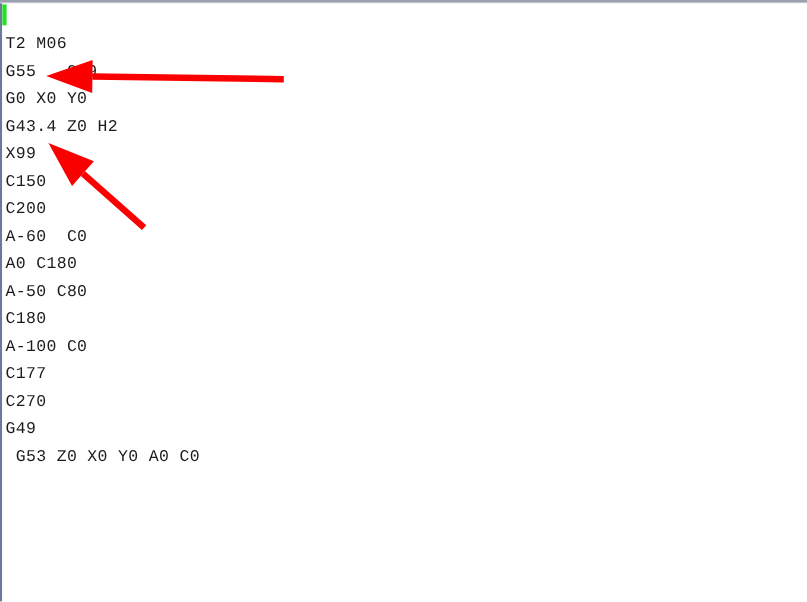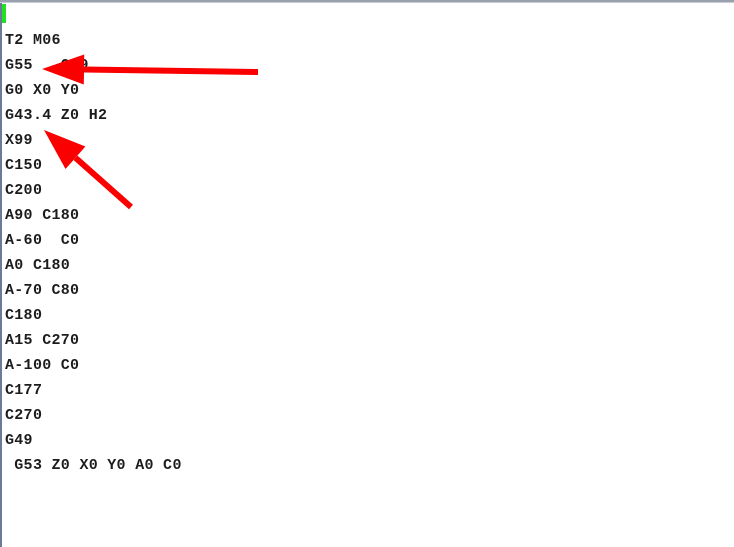--- a/index.html
+++ b/index.html
@@ -11,21 +11,20 @@
   body {
     font-family: "Liberation Mono", "DejaVu Sans Mono", monospace;
   }
   .editor-window {
     position: relative;
     width: 734px;
     height: 547px;
     box-sizing: border-box;
     background: #ffffff;
     overflow: hidden;
-    font-weight: bold;
   }
   
   .top-border {
     position: absolute;
     top: 0;
     left: 0;
     width: 734px;
     height: 3px;
     background: #9aa0ae;
     border-bottom: 1px solid #c8ccd4;
@@ -90,26 +89,24 @@
       <span class="cursor-marker"></span>
       <span>G49</span>
     </div>
     <div class="code-line"><span>T2 M06</span></div>
     <div class="code-line"><span>G55</span></div>
     <div class="code-line"><span>G0 X0 Y0</span></div>
     <div class="code-line"><span>G43.4 Z0 H2</span></div>
     <div class="code-line"><span>X99</span></div>
     <div class="code-line"><span>C150</span></div>
     <div class="code-line"><span>C200</span></div>
-    <div class="code-line"><span>A90 C180</span></div>
     <div class="code-line"><span>A-60  C0</span></div>
     <div class="code-line"><span>A0 C180</span></div>
-    <div class="code-line"><span>A-70 C80</span></div>
+    <div class="code-line"><span>A-50 C80</span></div>
     <div class="code-line"><span>C180</span></div>
-    <div class="code-line"><span>A15 C270</span></div>
     <div class="code-line"><span>A-100 C0</span></div>
     <div class="code-line"><span>C177</span></div>
     <div class="code-line"><span>C270</span></div>
     <div class="code-line"><span>G49</span></div>
     <div class="code-line"><span> G53 Z0 X0 Y0 A0 C0</span></div>
   </div>
 
   <svg class="annotation-layer" width="734" height="547" viewBox="0 0 734 547">
 
     <g>

